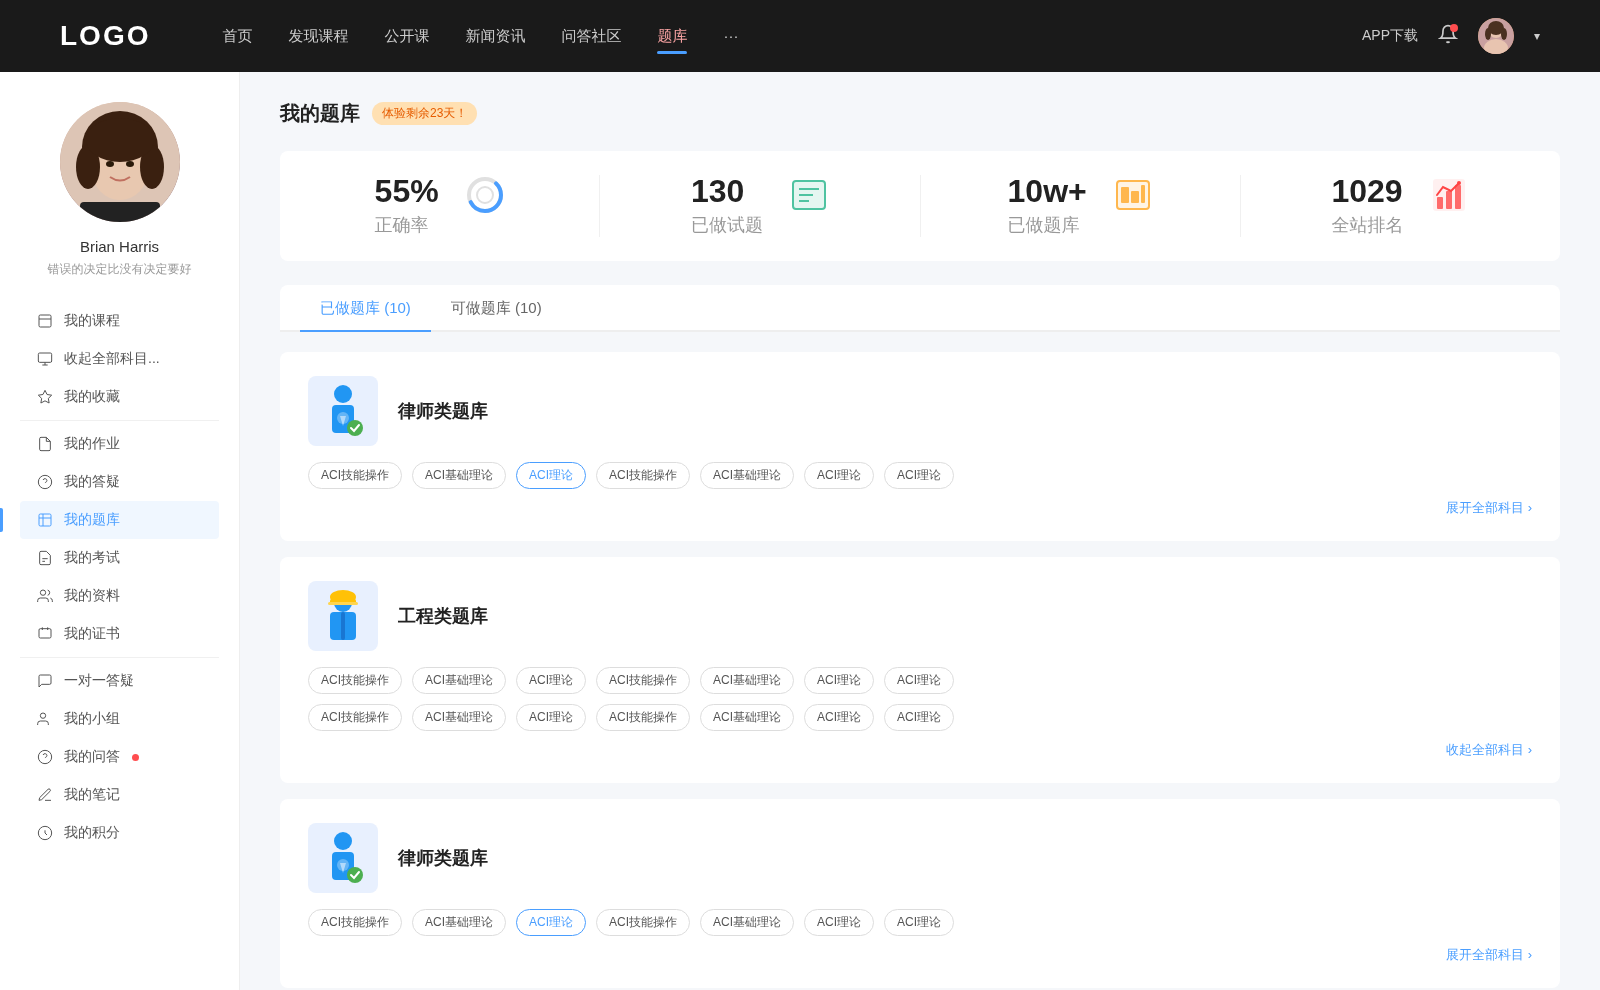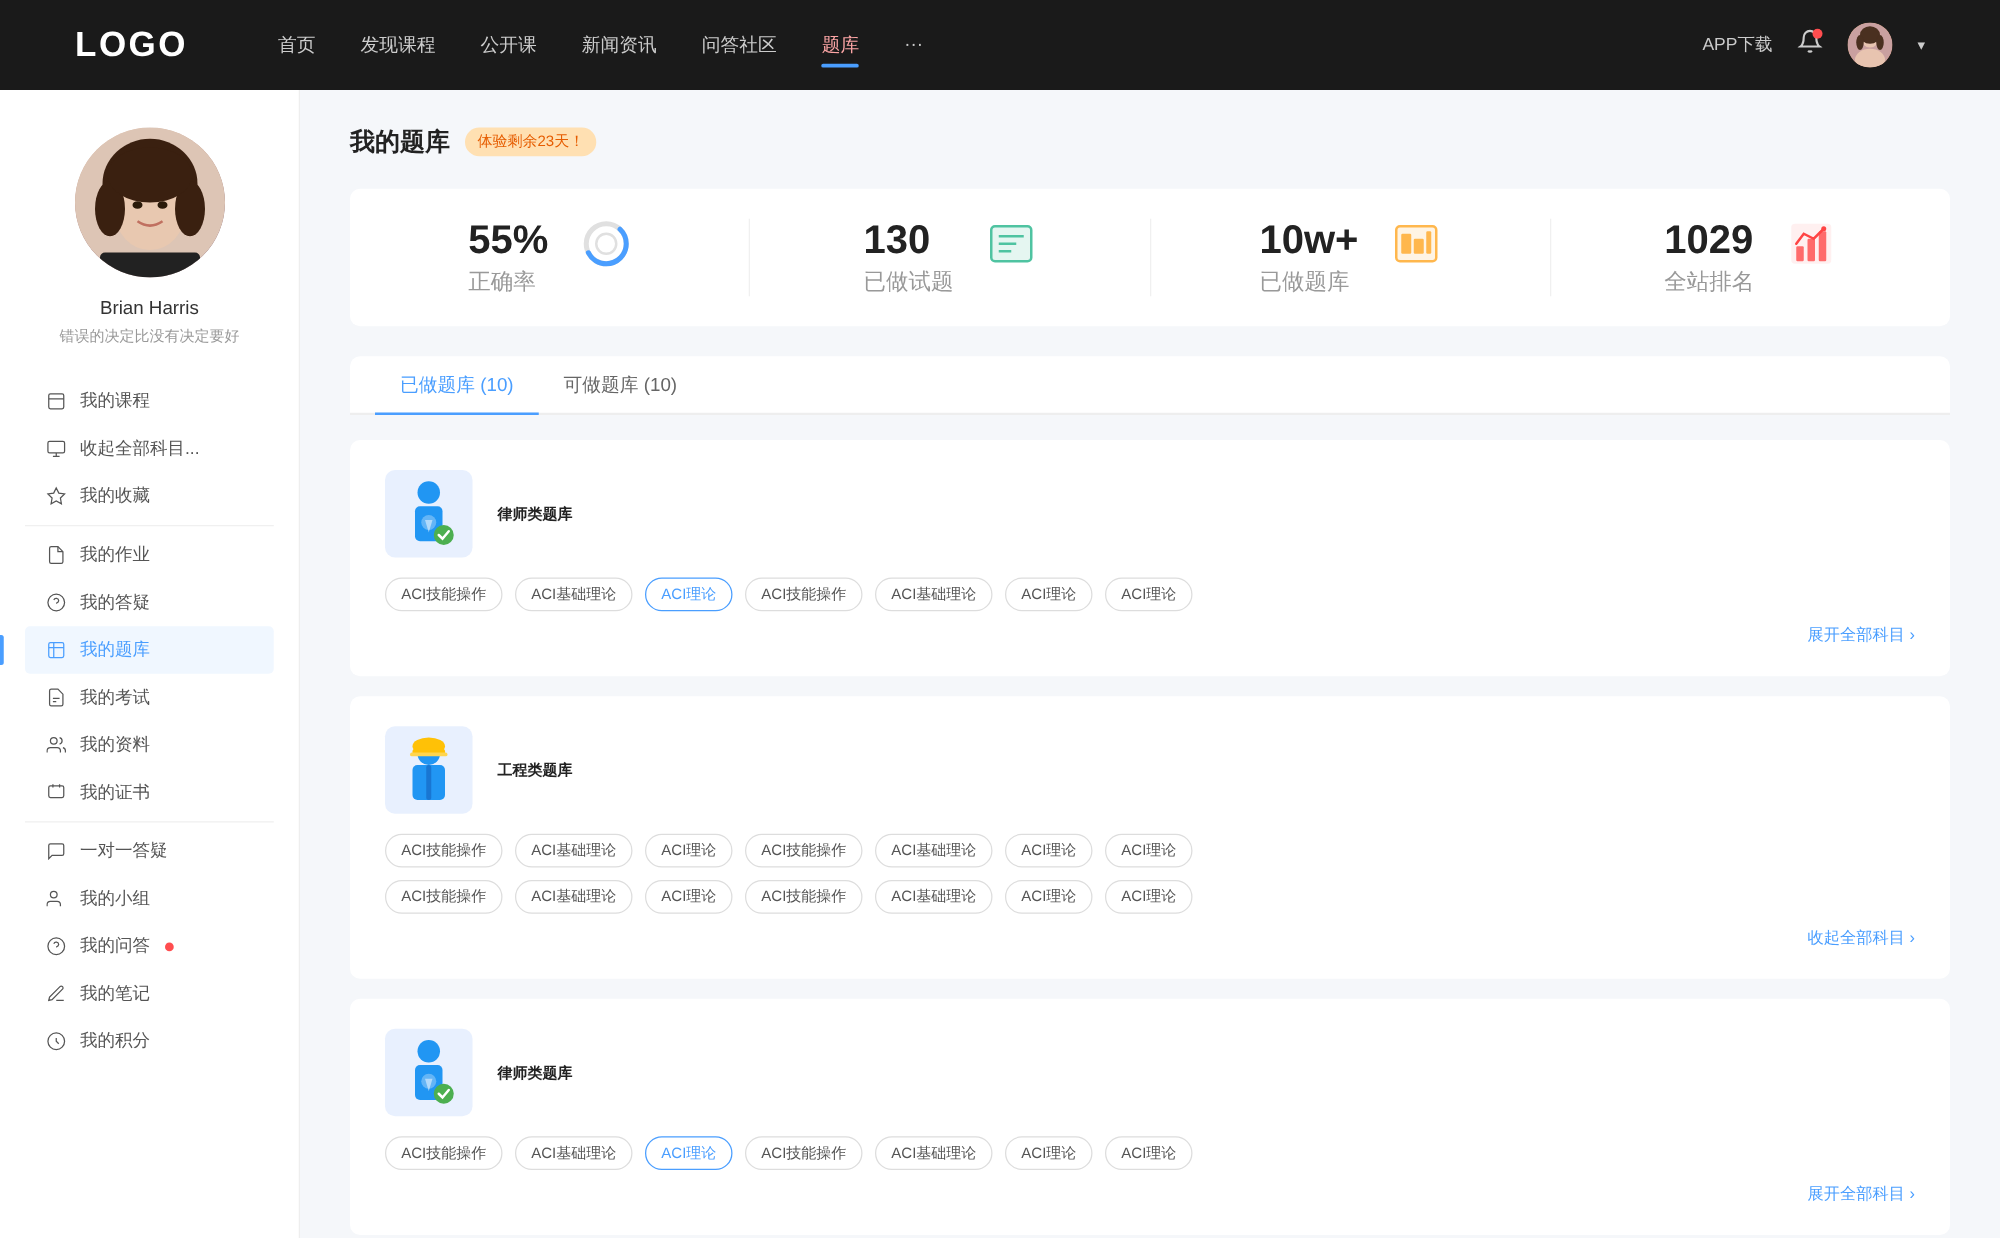--- a/index.html
+++ b/index.html
@@ -311,21 +311,21 @@
       width: 70px;
       height: 70px;
       background: #e8f0fe;
       border-radius: 8px;
       display: flex;
       align-items: center;
       justify-content: center;
       flex-shrink: 0;
     }
     .qbank-name {
-      font-size: 12px;
+      font-size: 18px;
       font-weight: 600;
       color: #222;
     }
     .qbank-tags {
       display: flex;
       flex-wrap: wrap;
       gap: 10px;
       align-items: flex-end;
     }
     .tag {

